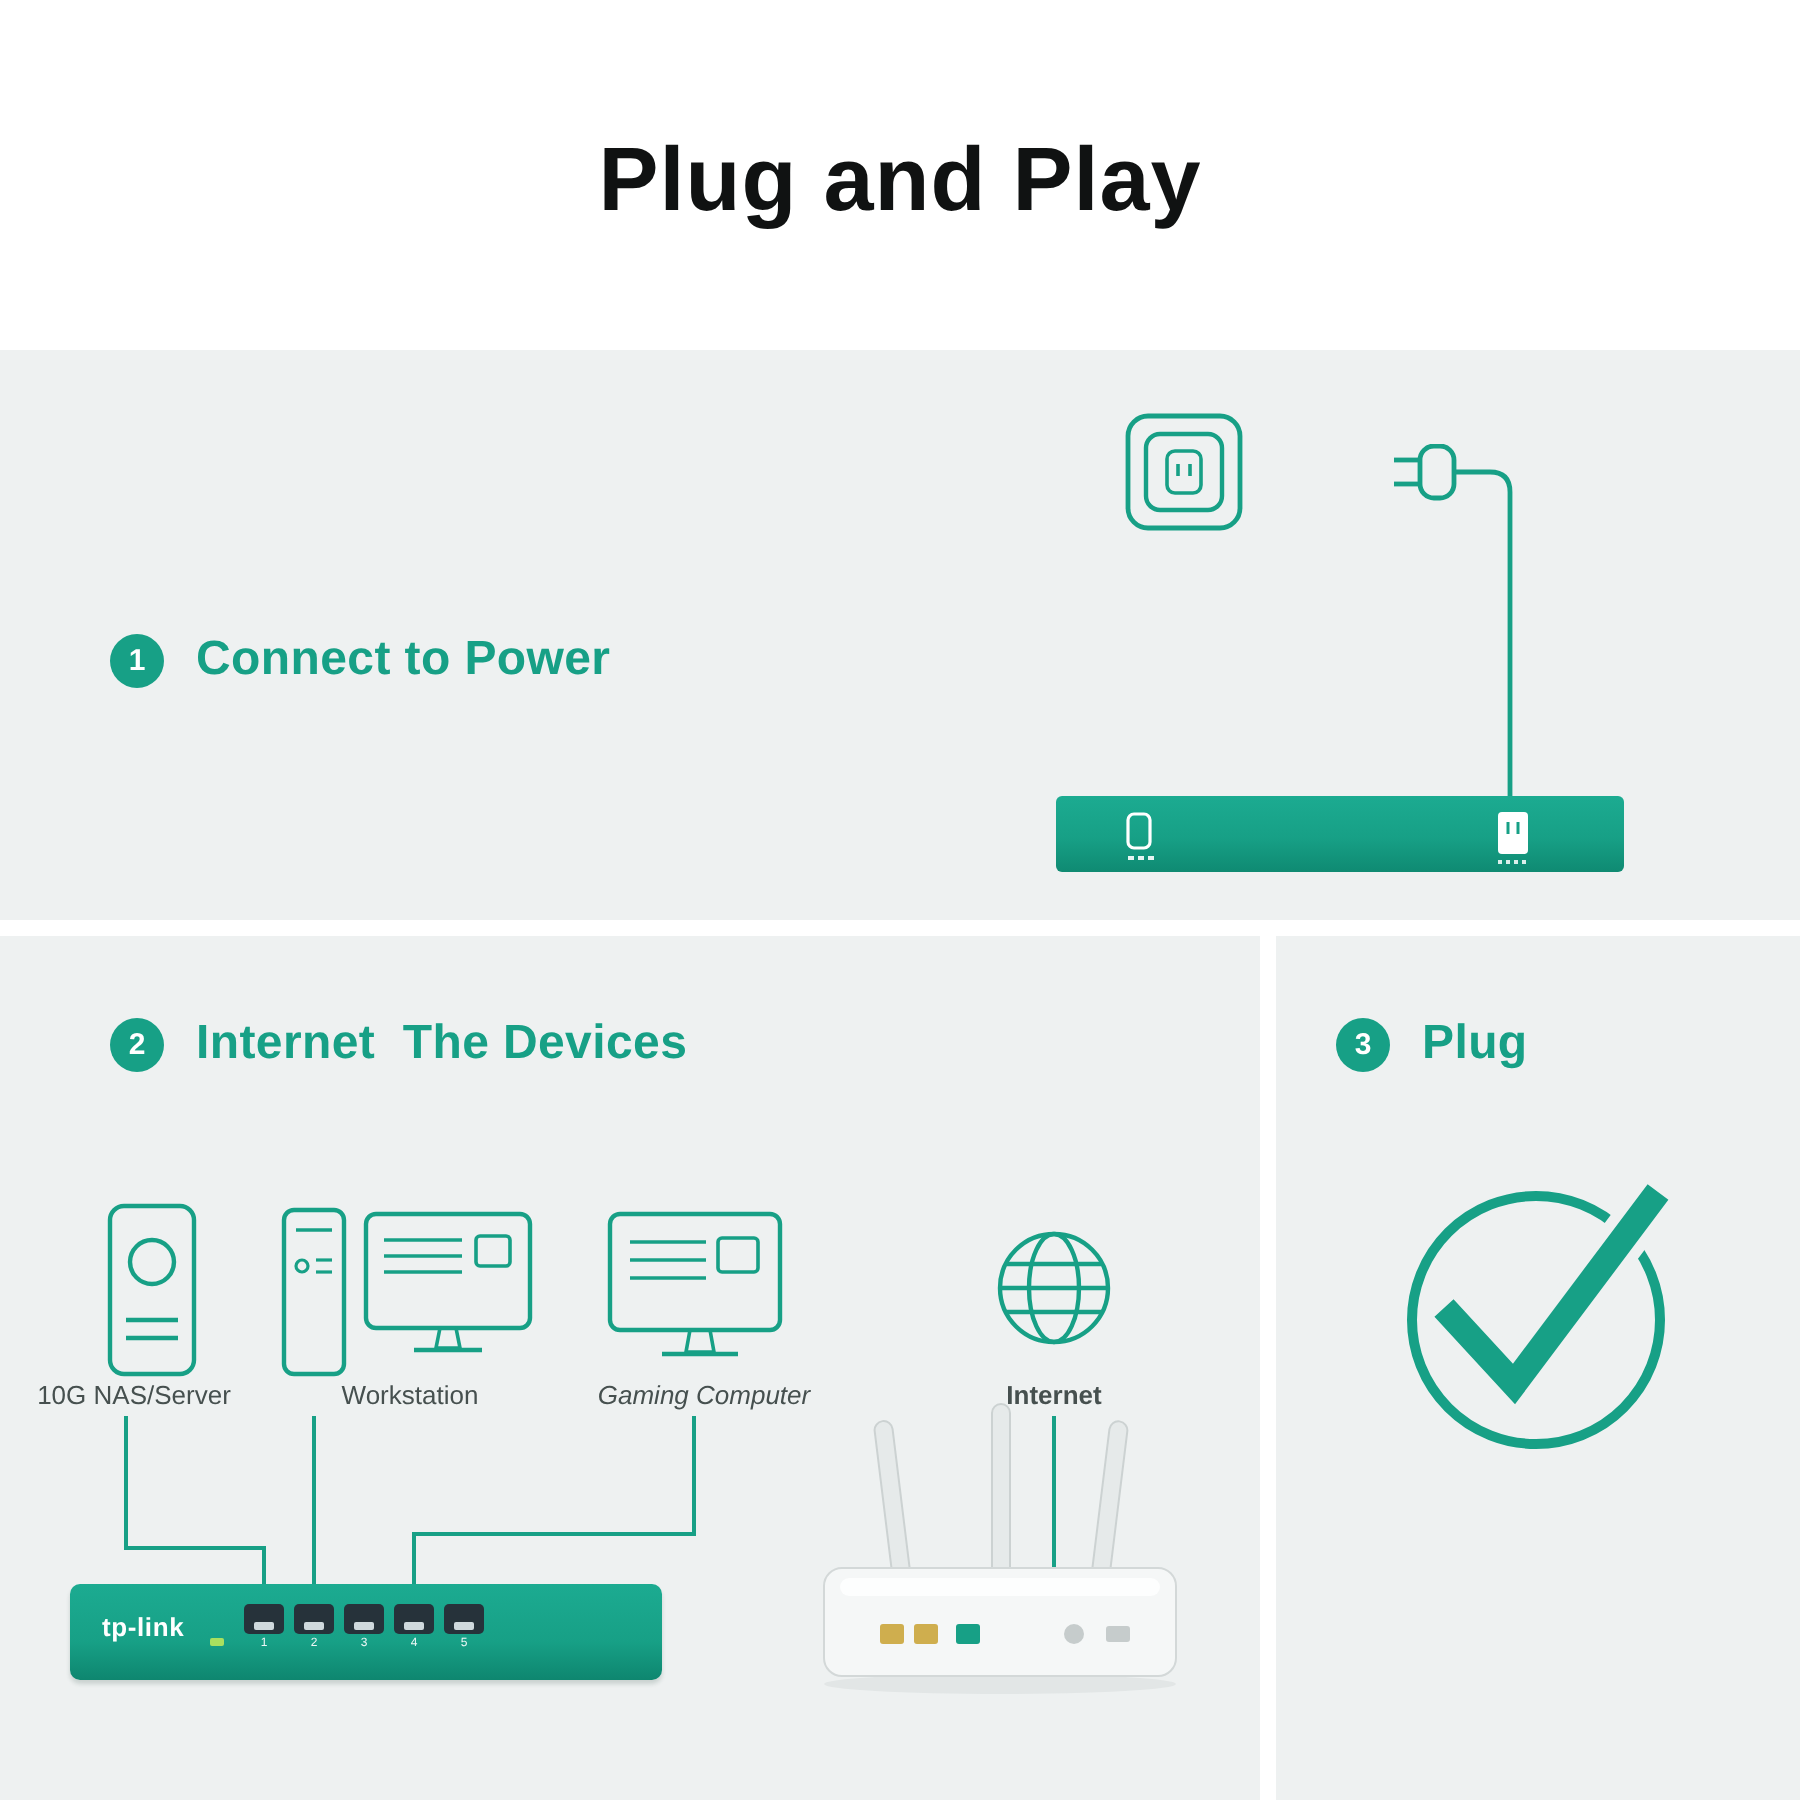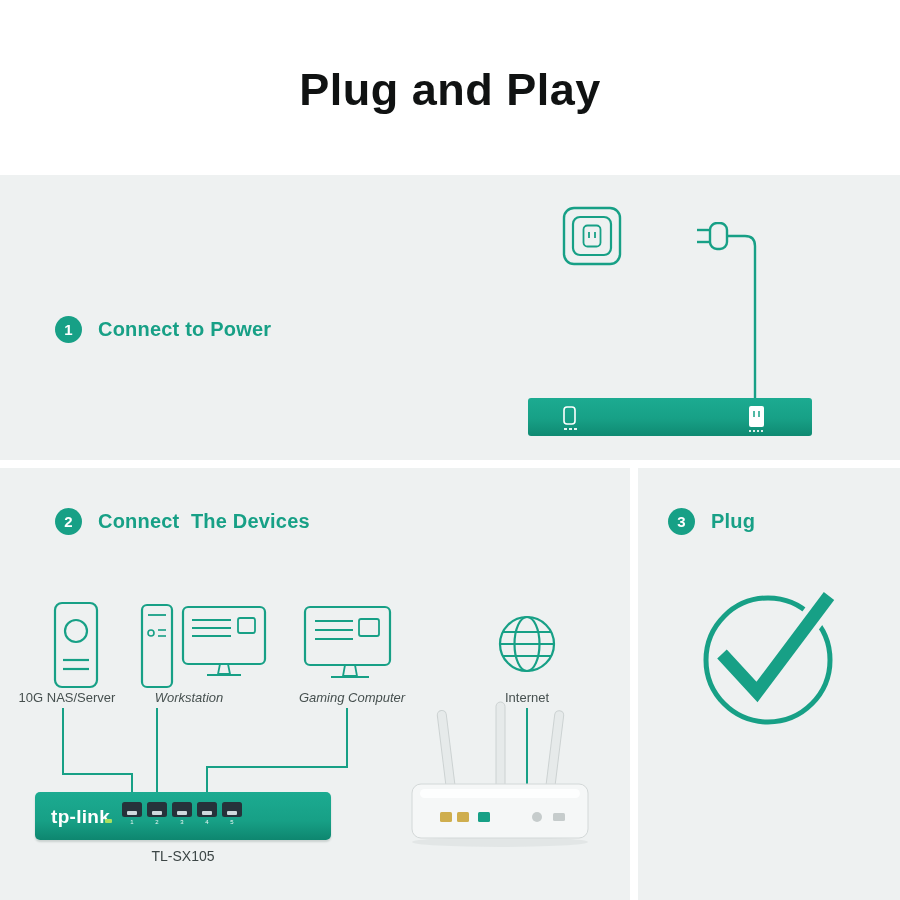--- a/index.html
+++ b/index.html
@@ -11,42 +11,42 @@
 
   .panel { position:absolute; background:var(--panel,#eef1f1); }
   #panel1 { left:0;   top:175px; width:900px; height:285px; }
   #panel2 { left:0;   top:468px; width:630px; height:432px; }
   #panel3 { left:638px; top:468px; width:262px; height:432px; }
 
   .step { position:absolute; display:flex; align-items:center; gap:16px; z-index:3; }
   .step-num { width:27px; height:27px; border-radius:50%; background:var(--accent,#17A086);
               color:#fff; font-size:15px; font-weight:700; display:flex;
               align-items:center; justify-content:center; flex:0 0 auto; }
-  .step-label { color:var(--accent,#17A086); font-size:20px; font-weight:600;
+  .step-label { color:var(--accent,#17A086); font-size:24px; font-weight:600;
                 white-space:pre; letter-spacing:.2px; }
 
   svg { display:block; }
   .tl  { stroke:var(--accent,#17A086); fill:none; stroke-width:2.2; }
   .tl3 { stroke:var(--accent,#17A086); fill:none; stroke-width:2.4; }
   .cline { stroke:var(--accent,#17A086); fill:none; stroke-width:2; }
   .wl { stroke:#fff; fill:none; stroke-width:1.6; }
 
   .abs { position:absolute; }
 
   
   .switch-bar { position:absolute; left:528px; top:223px; width:284px; height:38px;
                 border-radius:3px;
                 background:linear-gradient(180deg,#1cab91 0%, var(--accent,#17A086) 55%, #0f8a72 100%); }
 
   
   .switch5 { position:absolute; left:35px; top:324px; width:296px; height:48px; z-index:2;
              border-radius:5px;
              background:linear-gradient(180deg,#1cab91 0%, var(--accent,#17A086) 60%, #0e866f 100%);
              box-shadow:0 2px 2px rgba(40,70,60,.18); }
-  .sw-logo { position:absolute; left:16px; top:14px; color:#fff; font-size:19px;
+  .sw-logo { position:absolute; left:16px; top:14px; color:#fff; font-size:13px;
              font-weight:700; letter-spacing:.3px; }
   .sw-led  { position:absolute; left:70px; top:27px; width:7px; height:4px;
              border-radius:1px; background:var(--led,#A9E05F); }
   .ports { position:absolute; left:87px; top:10px; display:flex; gap:5px; }
   .port  { width:20px; }
   .jack  { width:20px; height:15px; background:#26323a; border-radius:2.5px; position:relative; }
   .pins  { position:absolute; left:50%; bottom:2px; transform:translateX(-50%);
            width:10px; height:4px; background:#cfd9dd; border-radius:1px; }
   .pnum  { margin-top:2px; text-align:center; font-size:6px; line-height:7px;
            color:rgba(255,255,255,.92); }
@@ -104,21 +104,21 @@
           <rect x="233" y="32" width="2" height="2" fill="#fff" opacity=".85"></rect>
         </g>
       </svg>
     </div>
   </section>
 
   <section class="panel" id="panel2">
 
     <div class="step" style="left:55px; top:40px;">
       <div class="step-num">2</div>
-      <div class="step-label">Connect  The Devices</div>
+      <div class="step-label">Internet  The Devices</div>
     </div>
 
     <svg class="abs" style="left:0; top:0; z-index:1;" width="630" height="432" viewBox="0 0 630 432">
 
       <g>
         <polyline class="cline" points="63,240 63,306 132,306 132,335"></polyline>
         <polyline class="cline" points="157,240 157,335"></polyline>
         <polyline class="cline" points="347,240 347,299 207,299 207,335"></polyline>
         <polyline class="cline" points="527,240 527,330"></polyline>
       </g>
@@ -172,23 +172,23 @@
         <rect x="420" y="321" width="160" height="9" rx="4.5" fill="#ffffff" opacity=".8"></rect>
         <rect x="440" y="344" width="12" height="10" rx="1.5" fill="#cfae4e"></rect>
         <rect x="457" y="344" width="12" height="10" rx="1.5" fill="#cfae4e"></rect>
         <rect x="478" y="344" width="12" height="10" rx="1.5" fill="#17A086"></rect>
         <circle cx="537" cy="349" r="5" fill="#c6cccc"></circle>
         <rect x="553" y="345" width="12" height="8" rx="1.5" fill="#c6cccc"></rect>
       </g>
     </svg>
 
     <div class="dev-label" style="left:-8px;">10G NAS/Server</div>
-    <div class="dev-label" style="left:114px;font-style:italic;">Workstation</div>
+    <div class="dev-label" style="left:130px;">Workstation</div>
     <div class="dev-label" style="left:277px;font-style:italic;">Gaming Computer</div>
-    <div class="dev-label" style="left:452px;">Internet</div>
+    <div class="dev-label" style="left:452px;font-weight:bold;">Internet</div>
 
     <div class="switch5">
       <span class="sw-logo">tp-link</span>
       <div class="sw-led"></div>
       <div class="ports">
         <div class="port">
           <div class="jack">
               <div class="pins"></div>
             </div>
           <div class="pnum">1</div>
@@ -212,21 +212,20 @@
           <div class="pnum">4</div>
         </div>
         <div class="port">
           <div class="jack">
               <div class="pins"></div>
             </div>
           <div class="pnum">5</div>
         </div>
       </div>
     </div>
-    <div class="model-label">TL-SX105</div>
   </section>
 
   <section class="panel" id="panel3">
 
     <div class="step" style="left:30px; top:40px;">
       <div class="step-num">3</div>
       <div class="step-label">Plug</div>
     </div>
 
     <svg class="abs" style="left:0; top:0;" width="262" height="432" viewBox="0 0 262 432">

